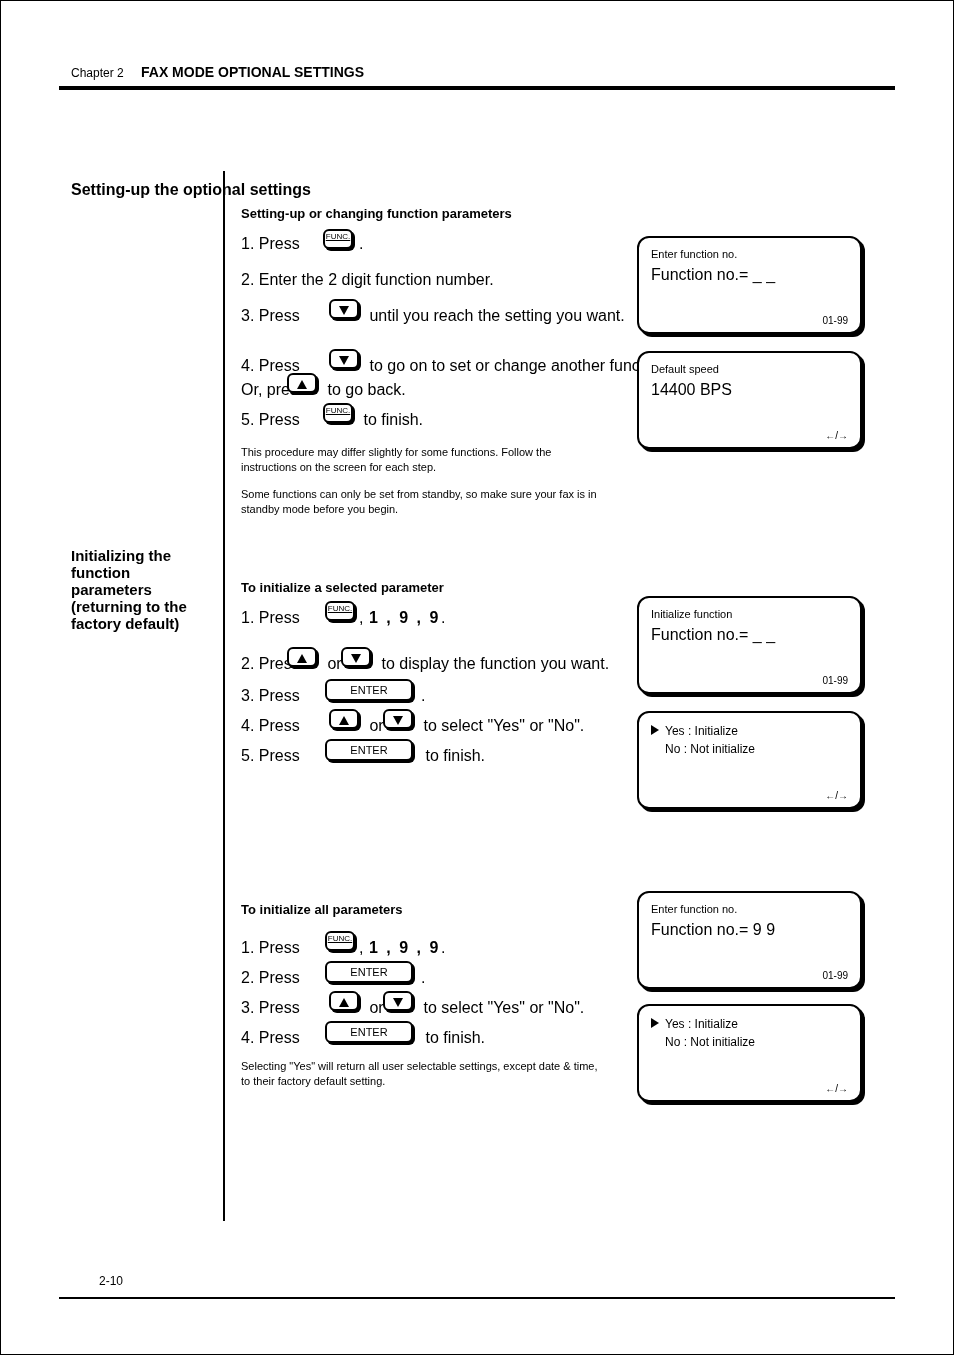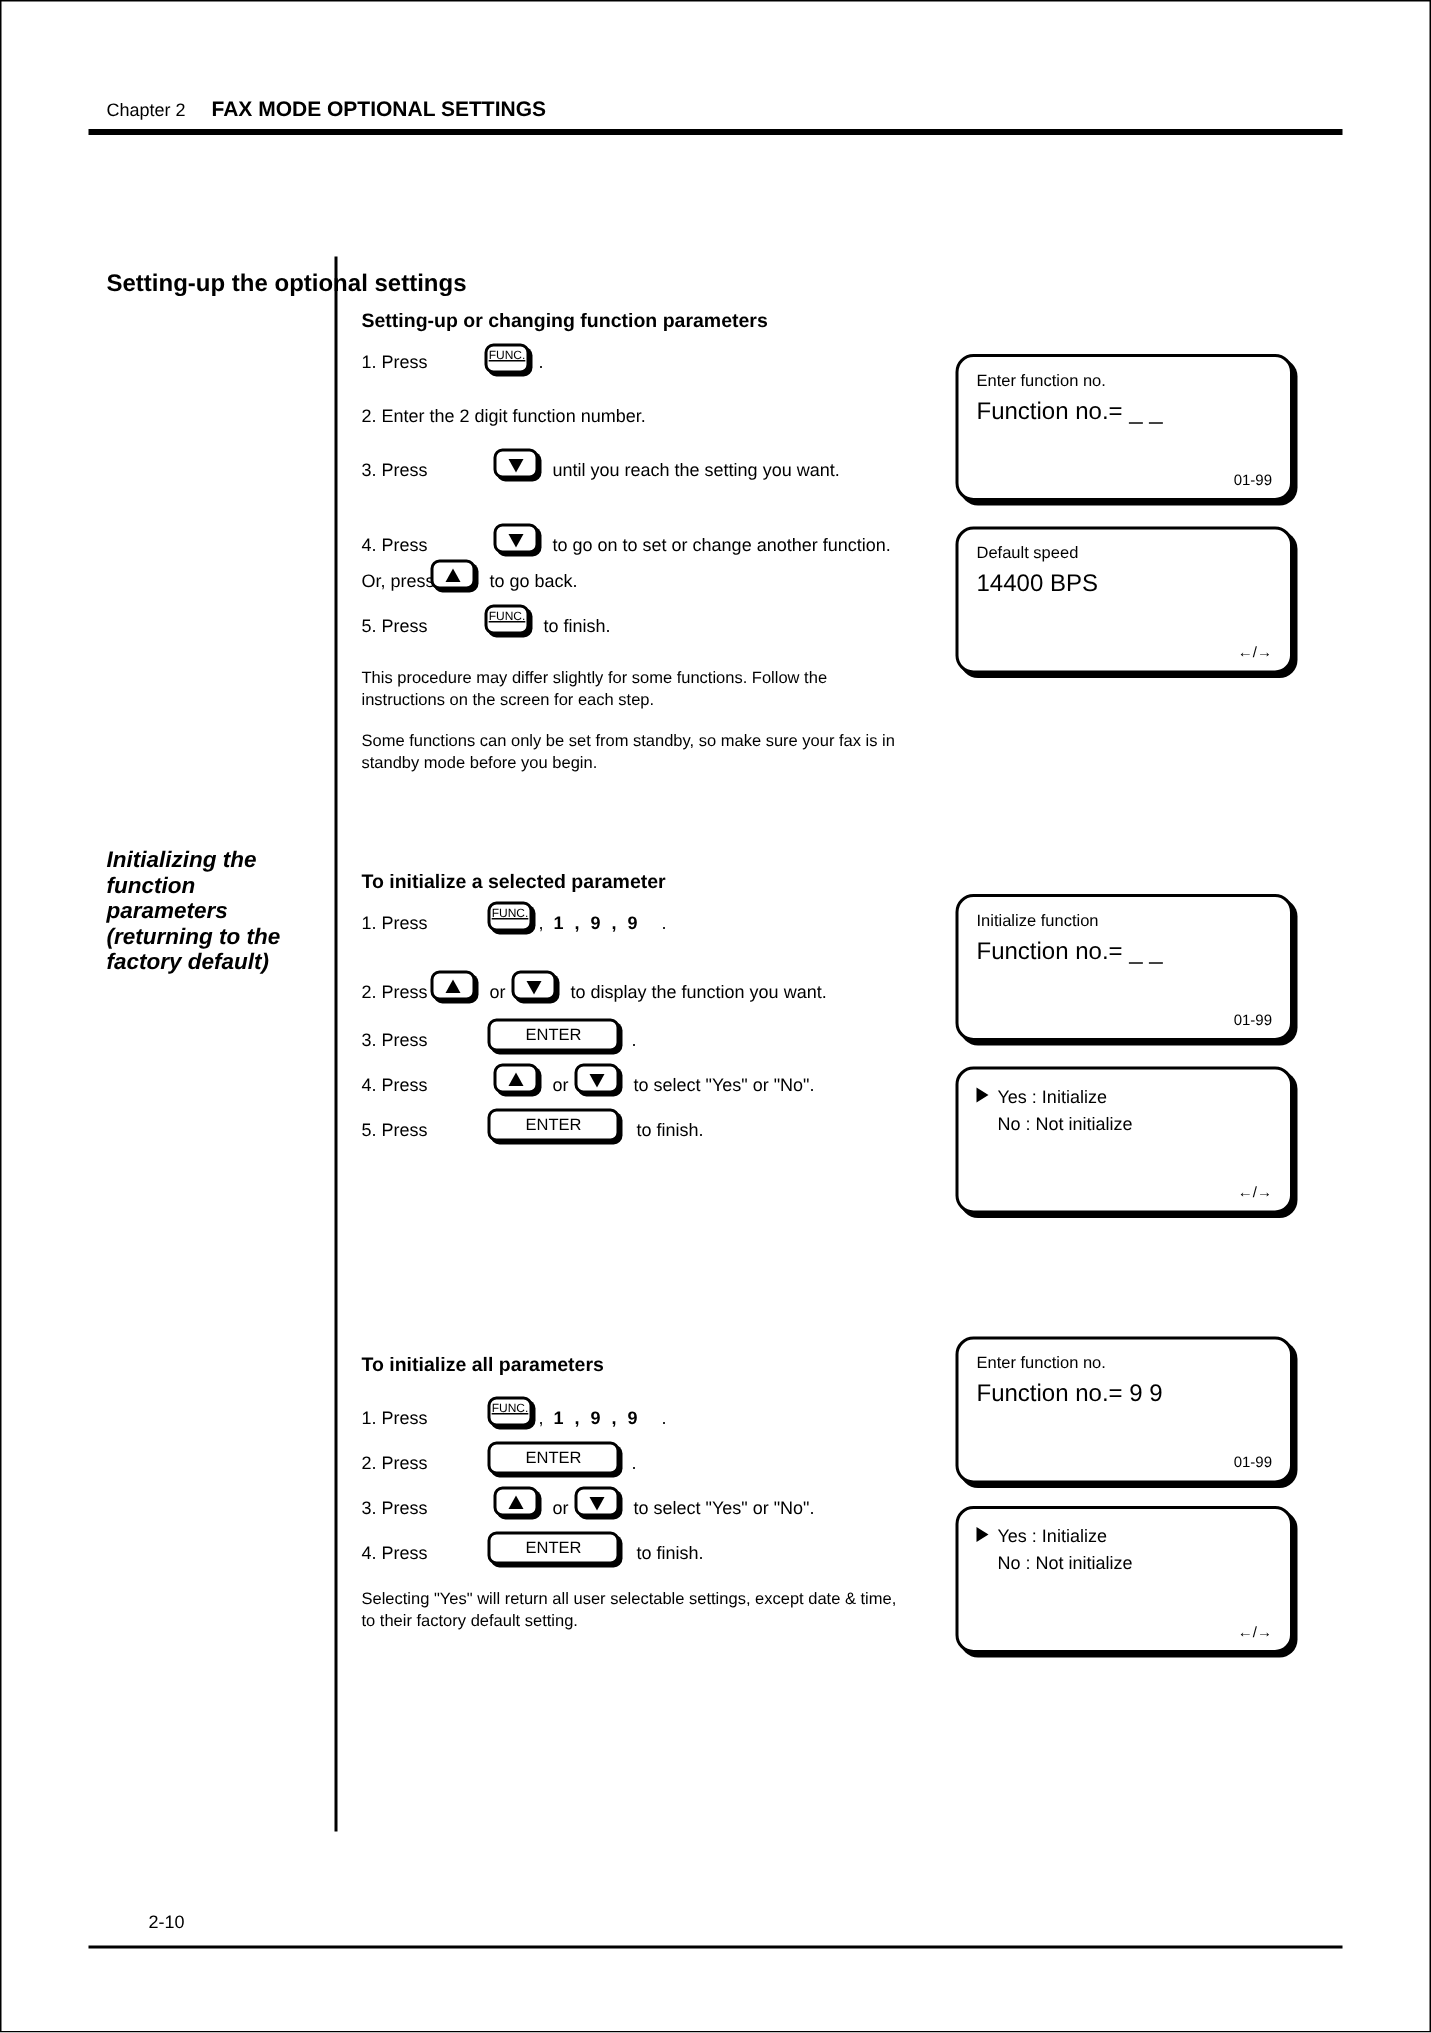--- a/index.html
+++ b/index.html
@@ -2,21 +2,21 @@
 <html><head>
 <meta charset="utf-8">
 <style>
   * { box-sizing: border-box; margin: 0; padding: 0; }
   html, body { width: 954px; height: 1355px; font-family: Arial, Helvetica, sans-serif; background: #fff; color: #000; }
   .page { position: relative; width: 954px; height: 1355px; border: 1px solid #000; }
   .inner-border { position: absolute; left: 58px; right: 58px; bottom: 55px; border-bottom: 2px solid #000; }
   .vert-line { position: absolute; left: 222px; top: 170px; width: 0; height: 1050px; border-left: 2px solid #000; }
 
   .section-title { position: absolute; font-weight: bold; font-size: 16px; }
-  .body-txt { position: absolute; font-size: 12px; line-height: 1.35; white-space: pre; }
+  .body-txt { position: absolute; font-size: 16px; line-height: 1.35; white-space: pre; }
 
   .btn { display: inline-block; border: 2px solid #000; border-radius: 6px; box-shadow: 2px 2px 0 #000; background: #fff; text-align: center; }
   .btn-sm { width: 30px; height: 20px; text-decoration: underline; }
   .btn-wide { width: 88px; height: 22px; font-size: 11px; line-height: 18px; }
   .arrow-up::before { content: ""; display: inline-block; width: 0; height: 0; border-left: 5px solid transparent; border-right: 5px solid transparent; border-bottom: 9px solid #000; margin-top: 3px; }
   .arrow-down::before { content: ""; display: inline-block; width: 0; height: 0; border-left: 5px solid transparent; border-right: 5px solid transparent; border-top: 9px solid #000; margin-top: 5px; }
 
   .disp { position: absolute; width: 225px; height: 98px; border: 2px solid #000; border-radius: 12px; box-shadow: 3px 3px 0 #000; background: #fff; padding: 10px 12px; font-size: 11px; }
   .disp .big { font-size: 16px; margin-top: 6px; }
   .disp .play::before { content: ""; display: inline-block; width: 0; height: 0; border-top: 5px solid transparent; border-bottom: 5px solid transparent; border-left: 8px solid #000; margin-right: 6px; margin-top: 2px; }
@@ -67,21 +67,21 @@
     <div>Enter function no.</div>
     <div class="big">Function no.= _ _</div>
     <div class="foot">01-99</div>
   </div>
   <div class="disp" style="left:636px; top:350px;">
     <div>Default speed</div>
     <div class="big">14400 BPS</div>
     <div class="foot">←/→</div>
   </div>
 
-  <div class="section-title" style="left:70px; top:564px; width:140px; white-space:normal; font-size:15px;font-style:italic;">Initializing the function parameters (returning to the factory default)</div>
+  <div class="section-title" style="left:70px; top:546px; width:140px; white-space:normal; font-size:15px;">Initializing the function parameters (returning to the factory default)</div>
 
   <div class="body-txt" style="left:240px; top:578px; font-weight:bold; font-size:13px;">To initialize a selected parameter</div>
 
   <span class="body-txt" style="left:240px; top:606px;">1. Press </span>
   <span class="inline-pos btn btn-sm" style="left:324px; top:600px; font-size:8px; line-height:9px; padding-top:1px;"><span>FUNC.</span></span>
   <span class="body-txt" style="left:358px; top:606px;">,</span>
   <span class="body-txt" style="left:368px; top:606px; font-weight:bold; letter-spacing:2px;">1 , 9 , 9</span>
   <span class="body-txt" style="left:440px; top:606px;">.</span>
 
   <span class="body-txt" style="left:240px; top:652px;">2. Press </span>

